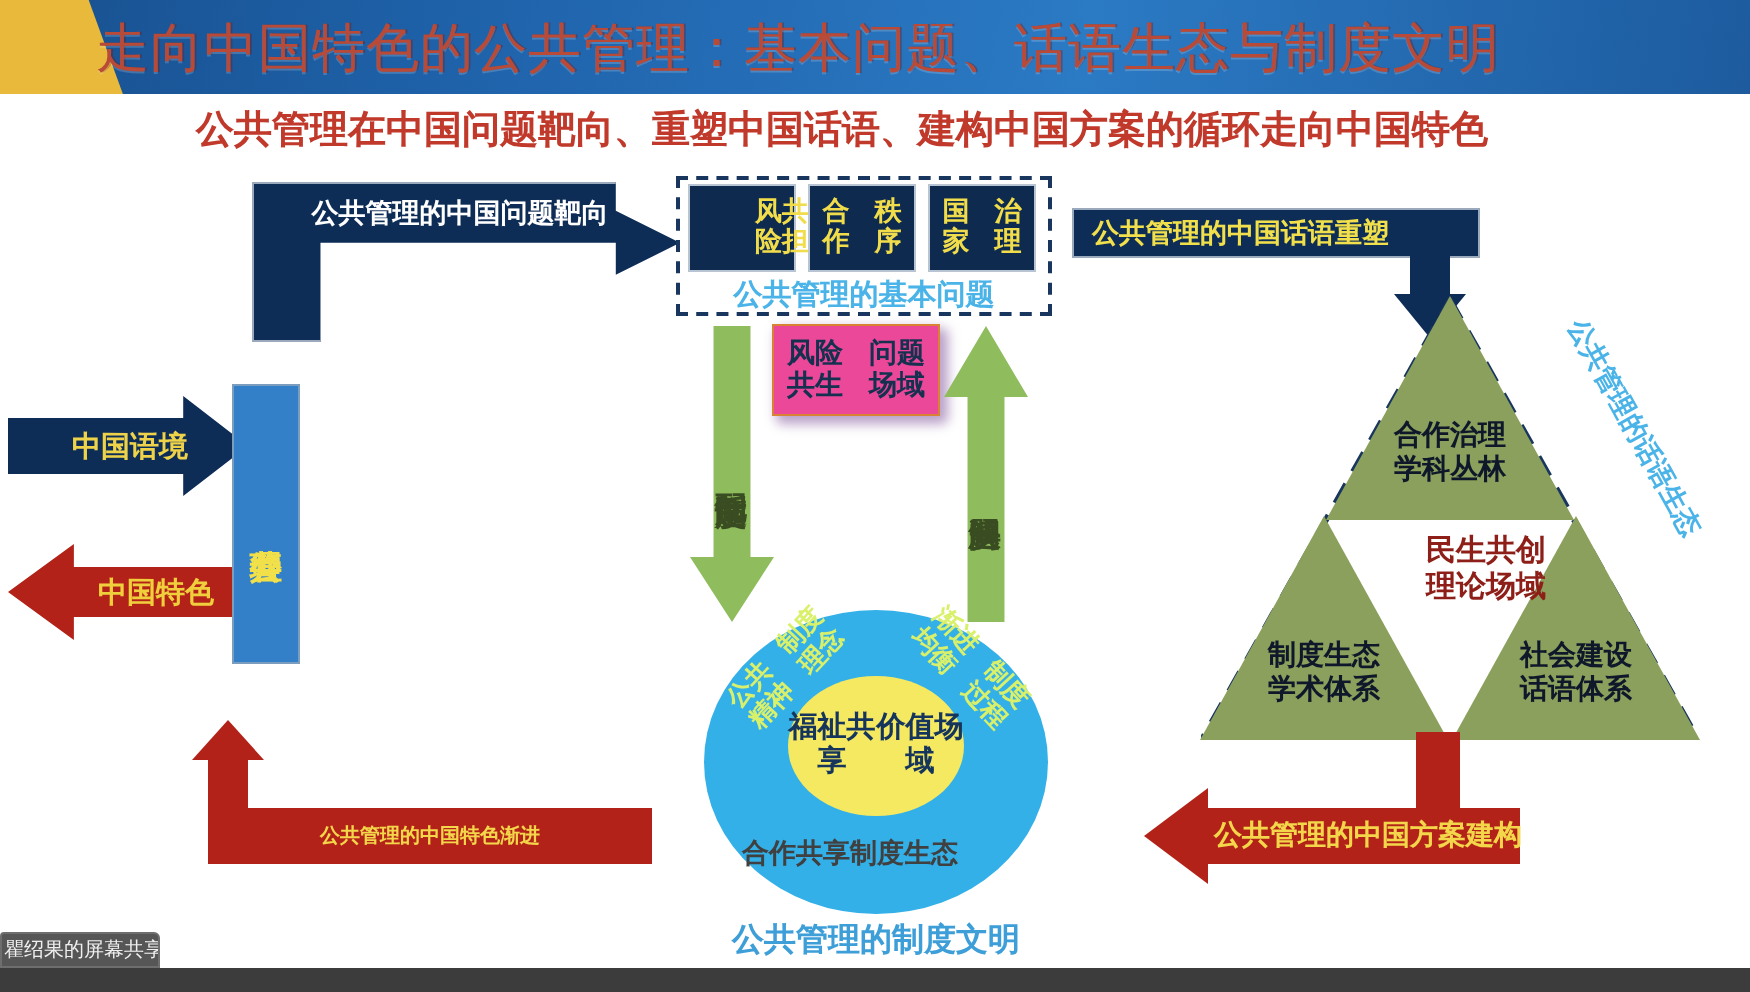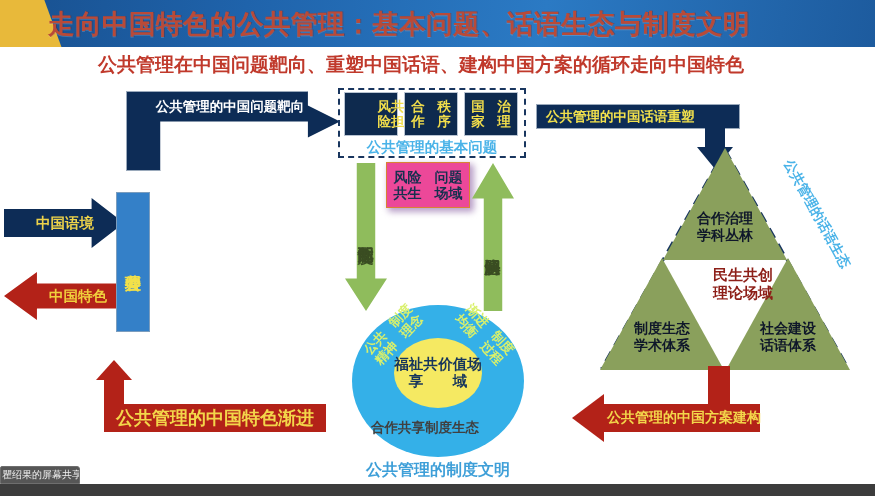--- a/index.html
+++ b/index.html
@@ -16,21 +16,21 @@
     overflow:hidden;
   }
   #gold-wedge{
     position:absolute; left:-14px; top:-6px; width:78px; height:60px;
     background:#e8b93a;
     clip-path:polygon(0 0, 72% 0, 100% 100%, 0 100%);
   }
   #title-text{
     position:absolute; left:48px; top:2px; width:810px; height:44px;
     display:flex; align-items:center;
-    font-size:26.5px; font-weight:bold; letter-spacing:.5px;
+    font-size:26.5px; font-weight:normal; letter-spacing:.5px;
     color:#b94a38;
     text-shadow:0 1px 0 rgba(255,255,255,.18), 1px 0 0 rgba(120,20,10,.35);
     white-space:nowrap;
   }
 
   
   #subtitle{
     position:absolute; left:0; top:50px; width:842px; height:30px;
     display:flex; align-items:center; justify-content:center;
     font-size:19px; font-weight:bold; color:#c0392b; white-space:nowrap;
@@ -222,21 +222,21 @@
   #red-left-head{
     position:absolute; left:96px; top:360px; width:36px; height:20px;
     background:#b32218; clip-path:polygon(50% 0, 100% 100%, 0 100%);
   }
   #red-left-bar{
     position:absolute; left:104px; top:404px; width:222px; height:28px;
     background:#b32218;
   }
   #red-left-lbl{
     position:absolute; left:108px; top:404px; width:214px; height:28px;
-    font-size:18px; font-weight:bold; color:#f3d64a; white-space:nowrap;
+    font-size:10px; font-weight:bold; color:#f3d64a; white-space:nowrap;
   }
 
   #red-right-bar{
     position:absolute; left:600px; top:404px; width:160px; height:28px;
     background:#b32218;
   }
   #red-right-stem{
     position:absolute; left:708px; top:366px; width:22px; height:44px;
     background:#b32218;
   }

